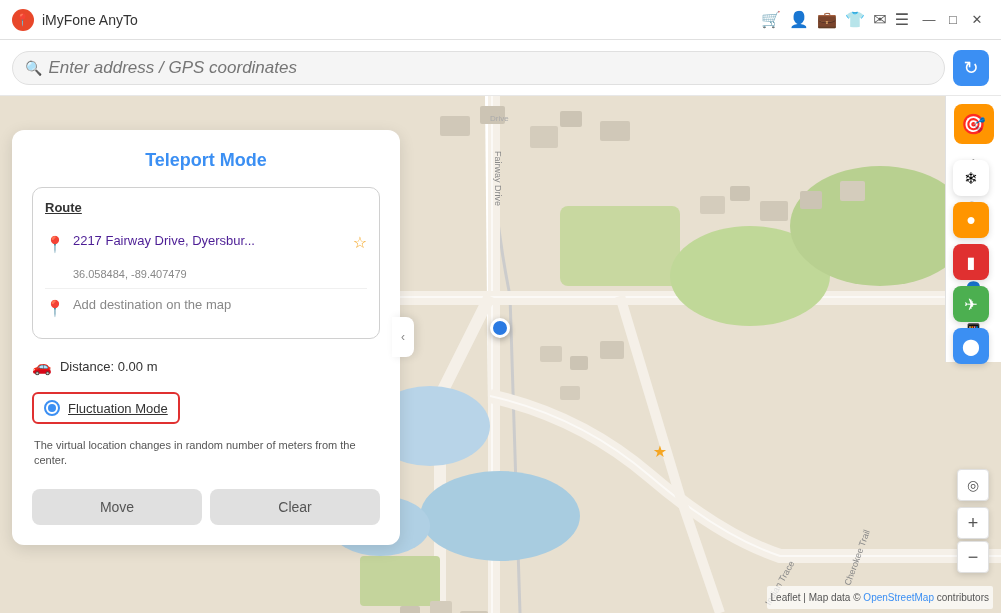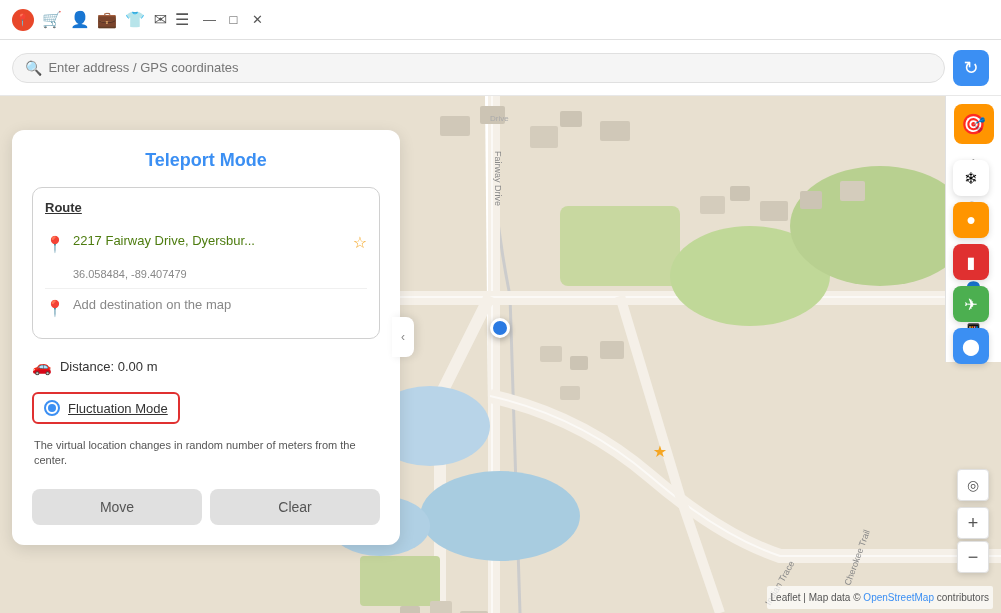--- a/index.html
+++ b/index.html
@@ -25,21 +25,21 @@
     #searchbar {
       position: absolute; top: 40px; left: 0; right: 0; height: 56px;
       background: #ffffff; display: flex; align-items: center; padding: 0 12px; gap: 8px;
       border-bottom: 1px solid #e8e8e8; z-index: 100;
     }
     #searchbar .search-input-wrap {
       flex: 1; display: flex; align-items: center; background: #f5f5f5;
       border: 1px solid #e0e0e0; border-radius: 20px; padding: 6px 12px;
     }
     #searchbar .search-icon { color: #aaa; margin-right: 6px; font-size: 14px; }
-    #searchbar input { border: none; background: transparent; outline: none; font-size: 13px; color: #999; width: 100%; }
+    #searchbar input { border: none; background: transparent; outline: none; font-size: 17px; color: #999; width: 100%; font-style: italic; }
     #searchbar .refresh-btn {
       width: 36px; height: 36px; background: #3b8ff3; border-radius: 8px;
       display: flex; align-items: center; justify-content: center; cursor: pointer; color: white; font-size: 18px;
     }
 
     
     #map {
       position: absolute; top: 96px; left: 0; right: 0; bottom: 0;
       background: #e8e0d4; overflow: hidden;
     }
@@ -90,21 +90,21 @@
     .route-box {
       border: 1.5px solid #d0d0d0; border-radius: 10px; padding: 12px; margin-bottom: 14px;
     }
     .route-box .route-label { font-size: 13px; font-weight: 600; color: #333; margin-bottom: 10px; text-decoration: underline; }
     .route-item {
       display: flex; align-items: flex-start; gap: 8px; padding: 8px 0;
     }
     .route-item + .route-item { border-top: 1px solid #f0f0f0; }
     .route-icon { color: #3b8ff3; font-size: 16px; margin-top: 2px; flex-shrink: 0; }
     .route-text { flex: 1; }
-    .route-addr { font-size: 13px; font-weight: 500; color: #4d7c0f; }
+    .route-addr { font-size: 13px; font-weight: 500; color: #4c1d95; }
     .route-coords { font-size: 11px; color: #888; margin-top: 20px; }
     .route-star { color: #f5a623; font-size: 16px; cursor: pointer; }
     .route-add { font-size: 13px; color: #888; }
 
     .distance-row {
       display: flex; align-items: center; gap: 8px; margin-bottom: 12px; padding: 4px 0;
     }
     .distance-icon { color: #3b8ff3; font-size: 16px; }
     .distance-text { font-size: 13px; color: #333; font-weight: 500; }
 
@@ -159,20 +159,21 @@
       box-shadow: 0 2px 6px rgba(0,0,0,0.15); display: flex; align-items: center;
       justify-content: center; cursor: pointer; font-size: 14px; color: #555;
       border: 1px solid #e0e0e0; margin-bottom: 4px;
     }
   </style>
 </head>
 <body>
 
 <div id="titlebar">
   <div class="app-logo"></div>
+  <span class="app-name">iMyFone AnyTo</span>
   <div class="title-icons">
     <span>🛒</span>
     <span>👤</span>
     <span>💼</span>
     <span>👕</span>
     <span>✉</span>
     <span>☰</span>
   </div>
   <div style="display:flex;gap:0;margin-left:8px;">
     <div class="win-btn">—</div>

